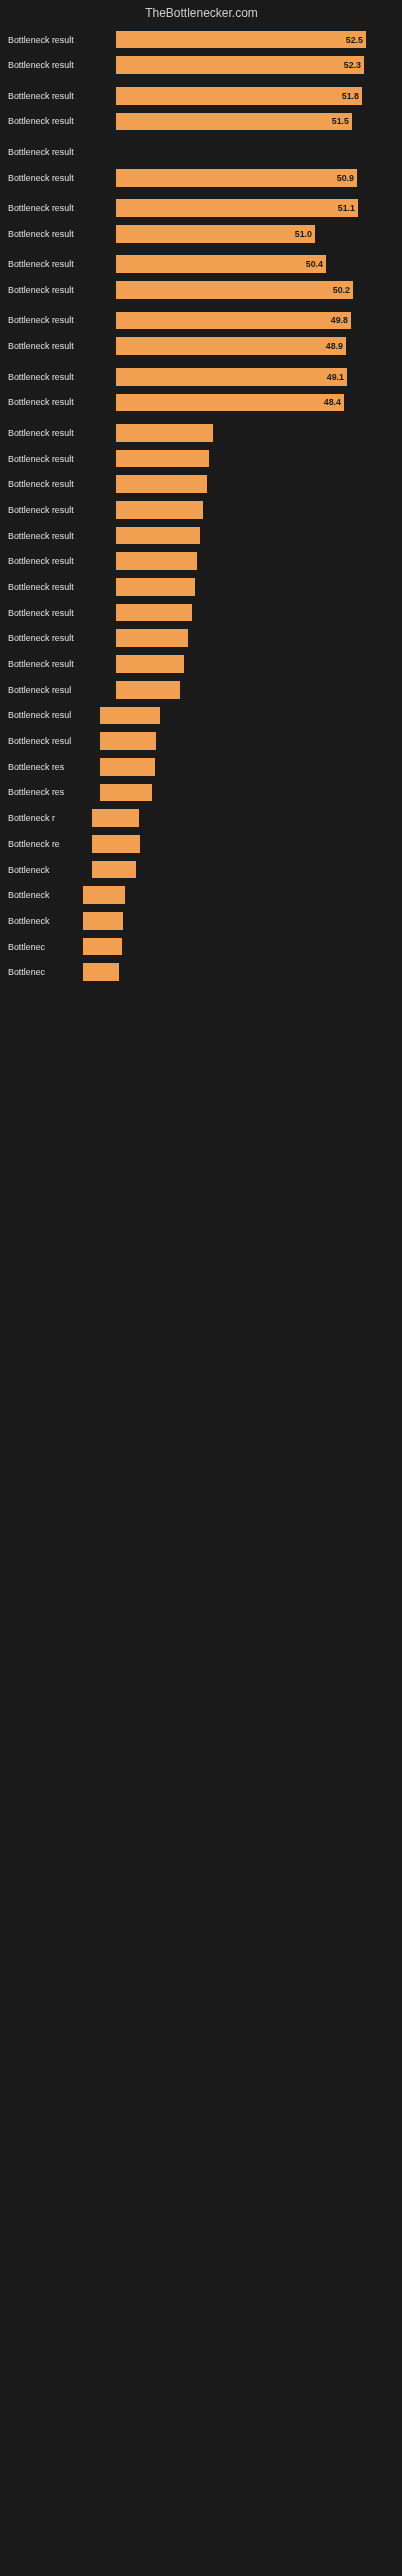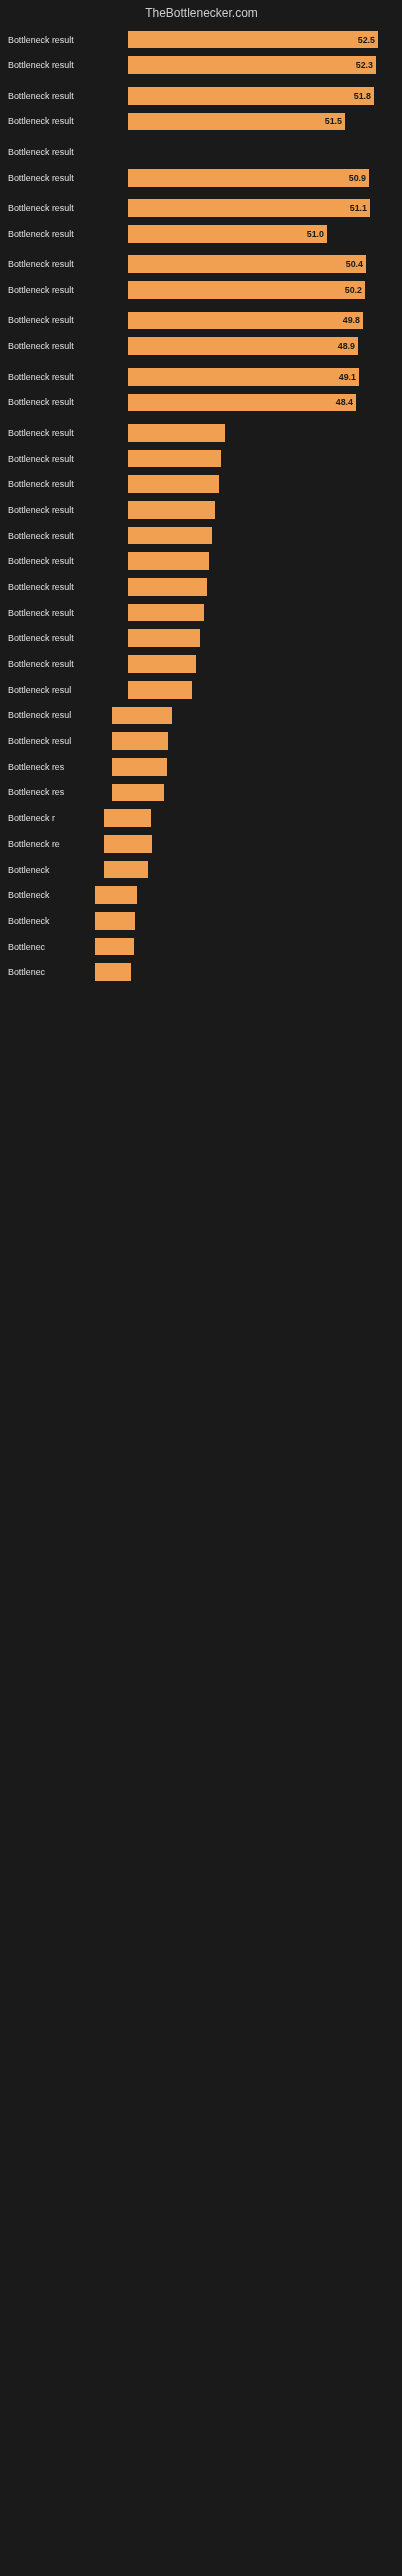--- a/index.html
+++ b/index.html
@@ -22,21 +22,20 @@
     }
     .chart-container {
       padding: 4.8px 8px;
       background: #1a1a1a;
     }
     .bar-row {
       display: flex;
       align-items: center;
       margin-bottom: 3.2px;
       height: 22.5px;
-      gap: 12px;
     }
     .bar-label {
       color: #e0e0e0;
       font-size: 8.9px;
       white-space: nowrap;
       overflow: hidden;
       text-overflow: ellipsis;
       flex-shrink: 0;
     }
     .bar-wrapper {
@@ -92,21 +91,21 @@
       <div class="bar-label" style="width: 105px; max-width: 105px;">Bottleneck result</div>
       <div class="bar-wrapper">
         <div class="bar" style="width: 246px;">
           <span class="bar-value">51.8</span>
         </div>
       </div>
     </div>
     <div class="bar-row">
       <div class="bar-label" style="width: 105px; max-width: 105px;">Bottleneck result</div>
       <div class="bar-wrapper">
-        <div class="bar" style="width: 217px; text-align: center;">
+        <div class="bar" style="width: 236px; text-align: center;">
           <span class="bar-value">51.5</span>
         </div>
       </div>
     </div>
     <div class="row-separator"></div>
     <div class="bar-row">
       <div class="bar-label" style="width: 105px; max-width: 105px;">Bottleneck result</div>
     </div>
     <div class="bar-row">
       <div class="bar-label" style="width: 105px; max-width: 105px;">Bottleneck result</div>
@@ -130,21 +129,21 @@
       <div class="bar-wrapper">
         <div class="bar" style="width: 199px;">
           <span class="bar-value">51.0</span>
         </div>
       </div>
     </div>
     <div class="row-separator"></div>
     <div class="bar-row">
       <div class="bar-label" style="width: 105px; max-width: 105px;">Bottleneck result</div>
       <div class="bar-wrapper">
-        <div class="bar" style="width: 238px;">
+        <div class="bar" style="width: 210px;">
           <span class="bar-value">50.4</span>
         </div>
       </div>
     </div>
     <div class="bar-row">
       <div class="bar-label" style="width: 105px; max-width: 105px;">Bottleneck result</div>
       <div class="bar-wrapper">
         <div class="bar" style="width: 237px;">
           <span class="bar-value">50.2</span>
         </div>

